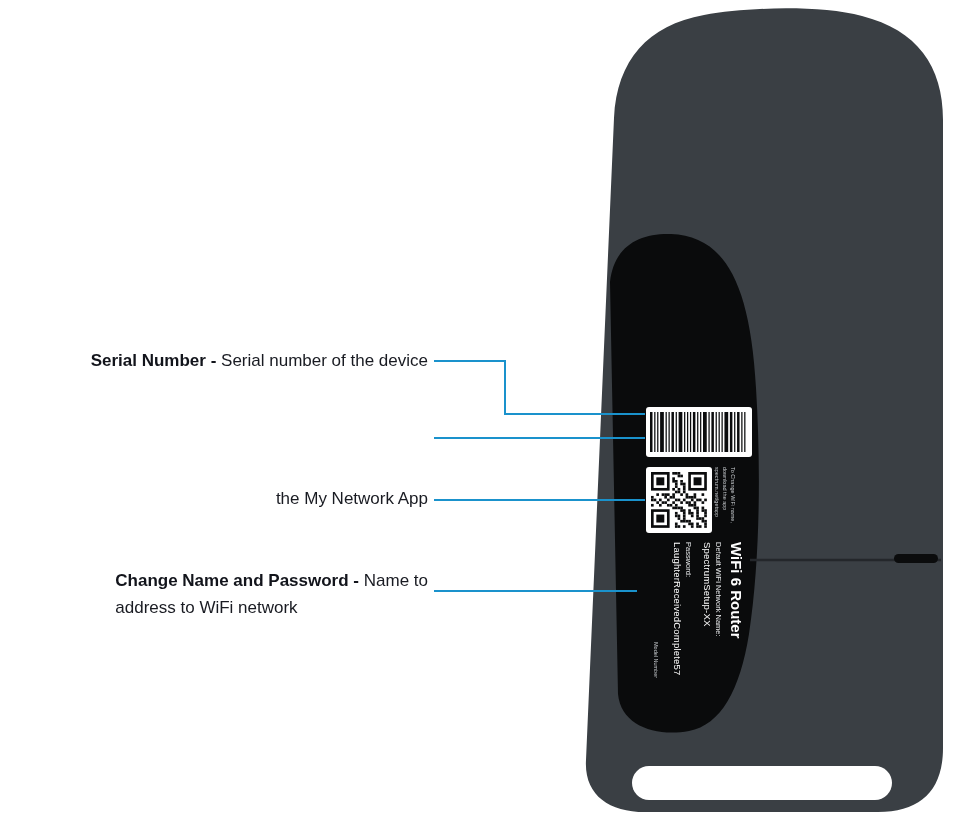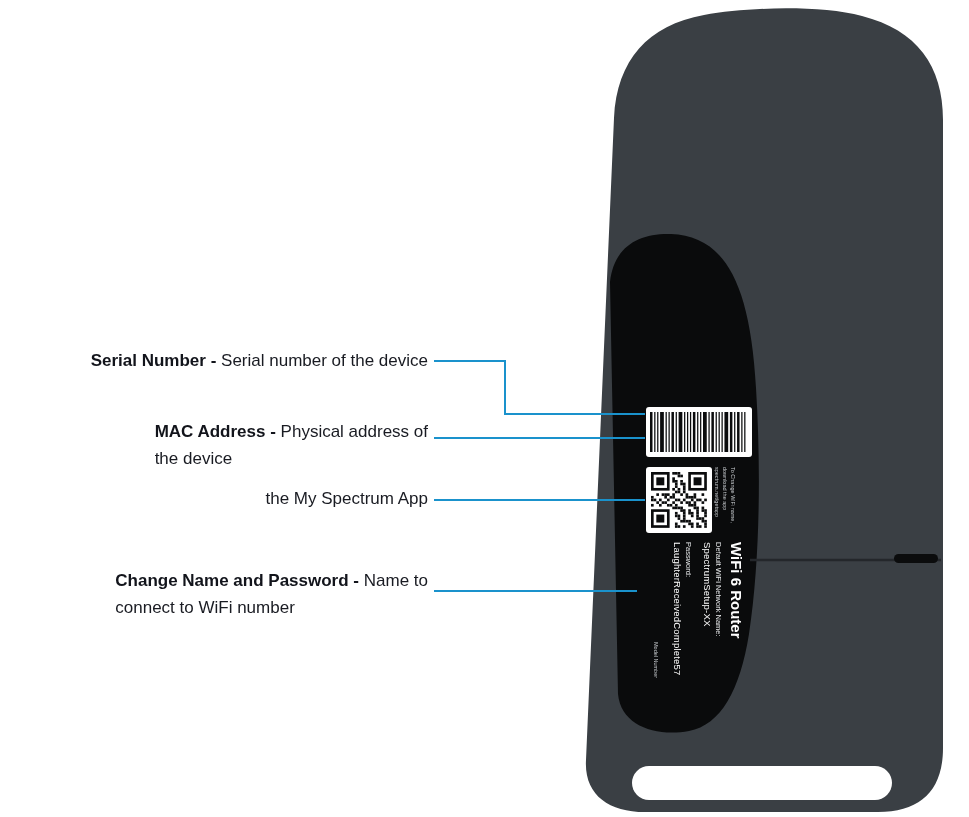--- a/index.html
+++ b/index.html
@@ -231,27 +231,23 @@
     <polyline fill="none" stroke-width="2" points="434,361 505,361 505,414 645,414" stroke="#1a92cc"></polyline>
     <polyline fill="none" stroke-width="2" points="434,438 645,438" stroke="#1a92cc"></polyline>
     <polyline fill="none" stroke-width="2" points="434,500 645,500" stroke="#1a92cc"></polyline>
     <polyline fill="none" stroke-width="2" points="434,591 637,591" stroke="#1a92cc"></polyline>
   </svg>
 
   <div class="callout" style="top:347px">
     <div class="callout-line"><b>Serial Number -</b> <span>Serial number of the device</span></div>
   </div>
 
-  <div class="callout" style="top:418px">
-    <div class="callout-line"><b>MAC Address -</b> <span>Physical address of</span></div>
-    <div class="callout-line"><span>the device</span></div>
-  </div>
 
   <div class="callout" style="top:485px">
-    <div class="callout-line"><span>the My Spectrum App</span></div>
+    <div class="callout-line"><span>the My Network App</span></div>
   </div>
 
   <div class="callout" style="top:567px">
     <div class="callout-line"><b>Change Name and Password -</b> <span>Name to</span></div>
-    <div class="callout-line"><span>connect to WiFi number</span></div>
+    <div class="callout-line"><span>address to WiFi network</span></div>
   </div>
 
 </div>
 
 </body></html>

